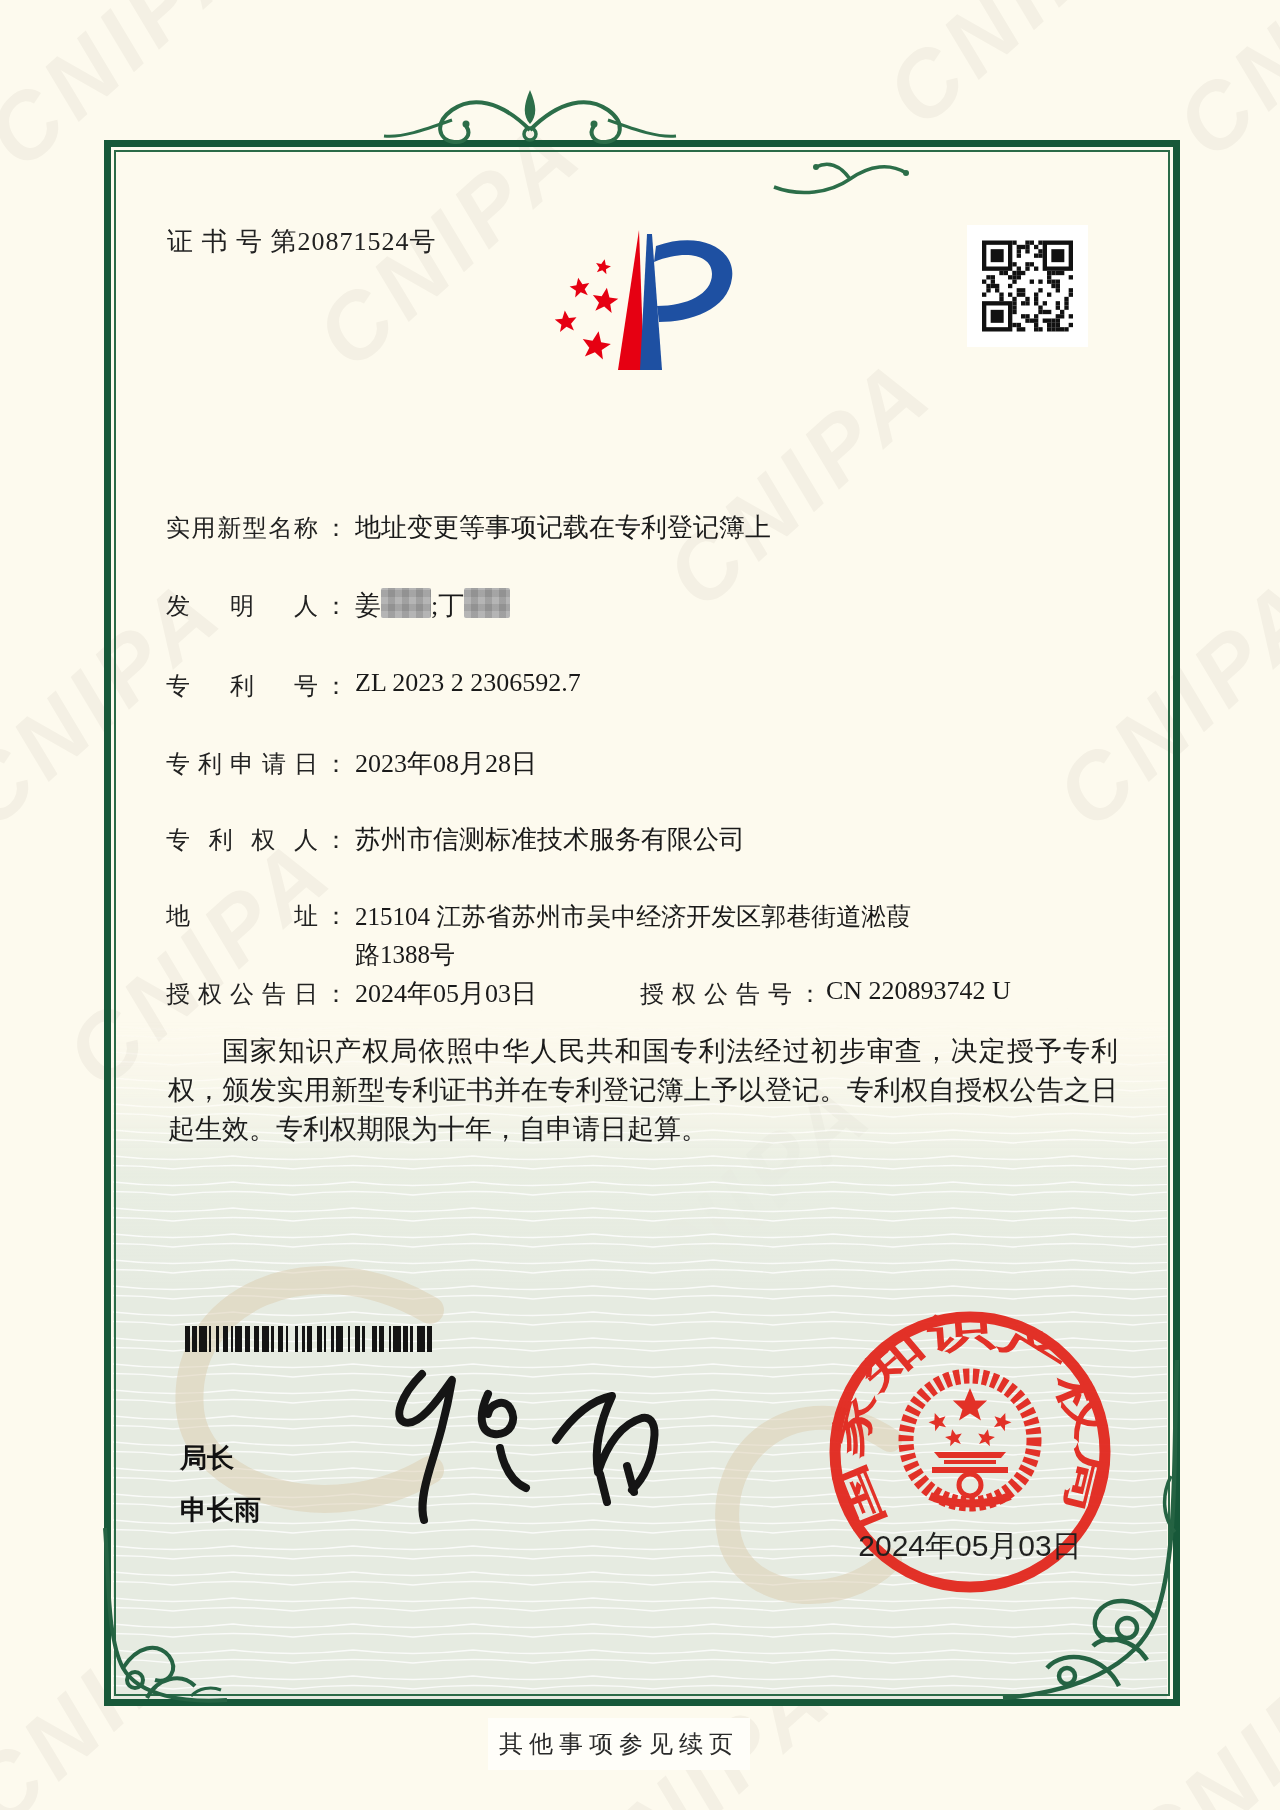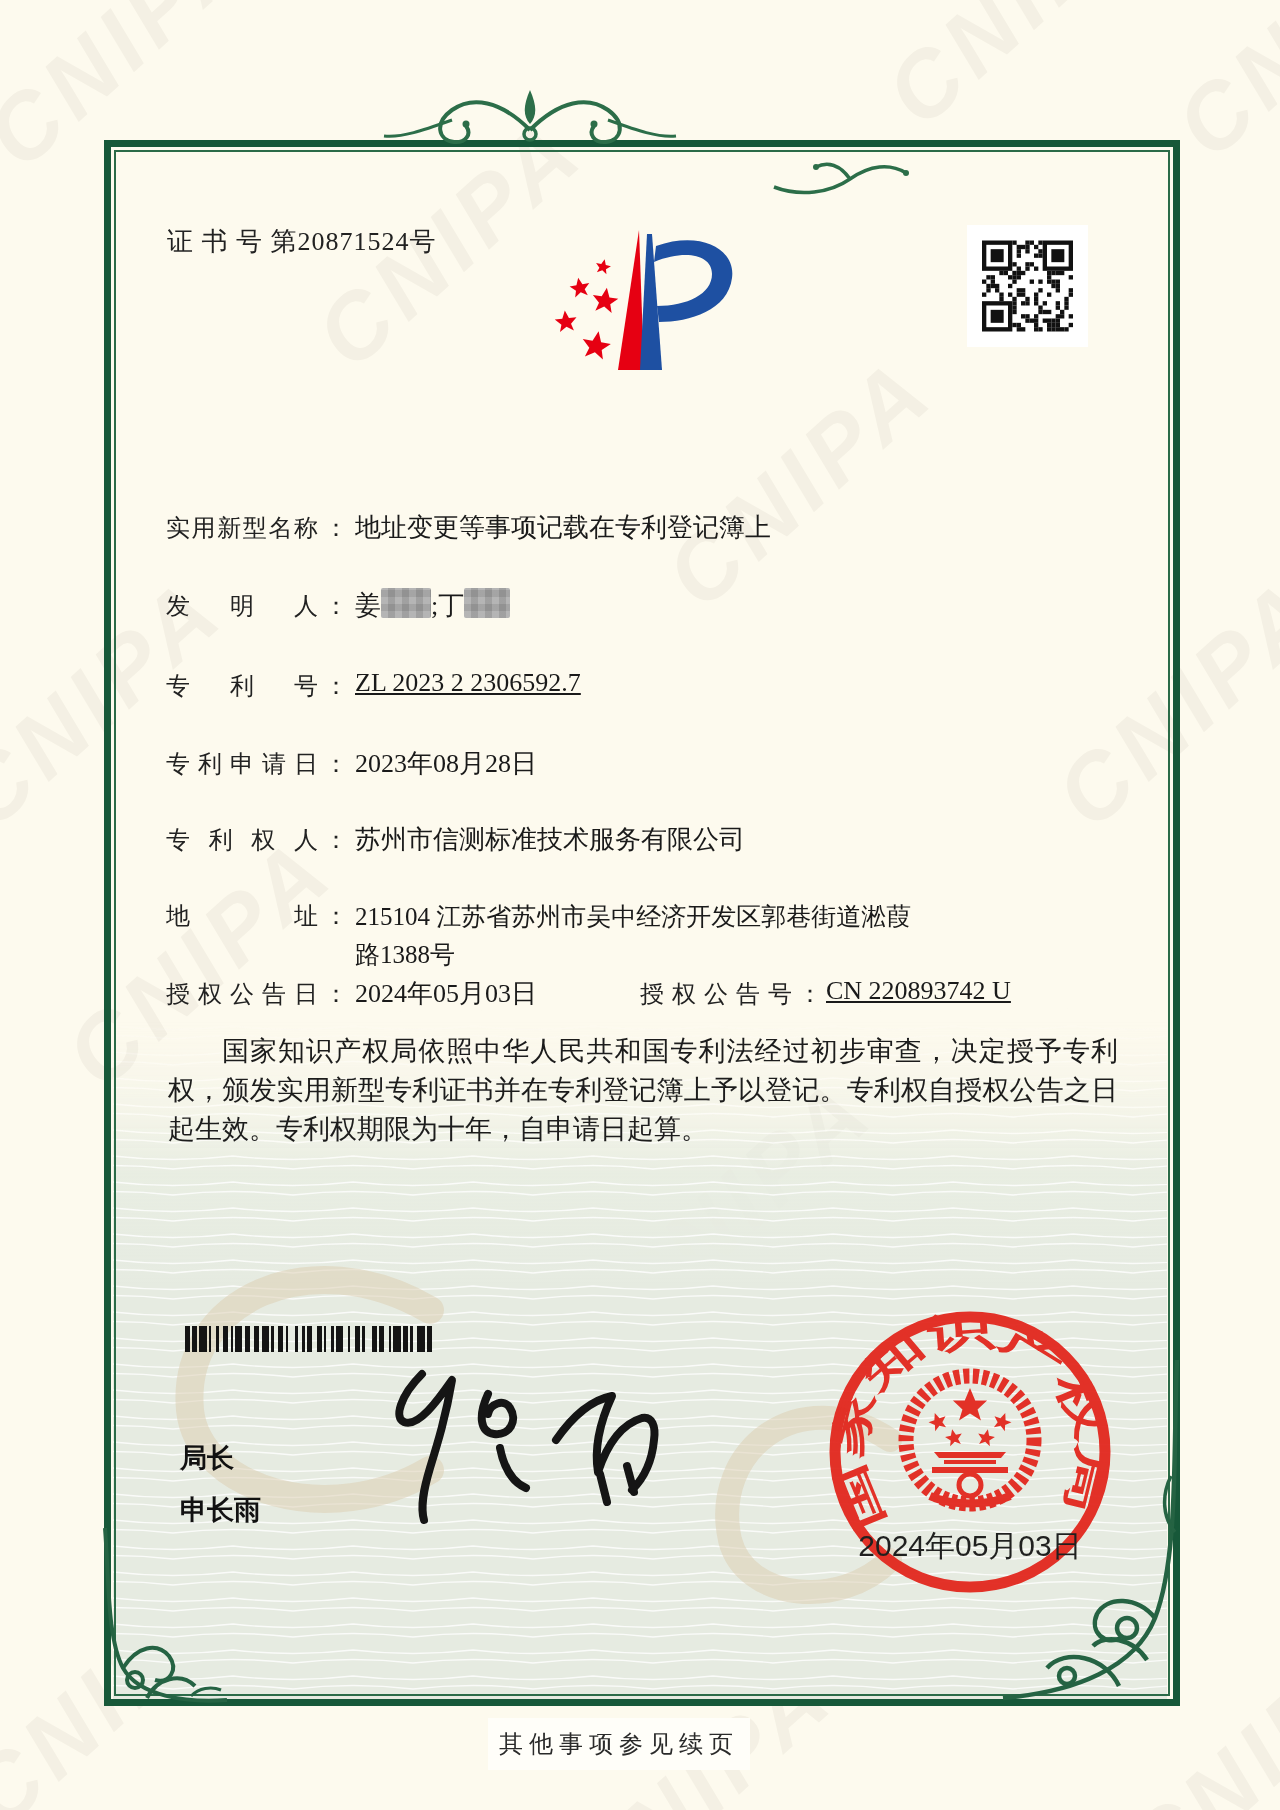--- a/index.html
+++ b/index.html
@@ -25,21 +25,21 @@
 
   
   .z{position:absolute;z-index:10;}
   .cert-no{left:167px;top:224px;font-size:26px;color:#222;letter-spacing:1px;}
   .title{left:0;top:390px;width:1280px;text-align:center;font-size:58px;font-weight:700;
          letter-spacing:10px;color:#101010;}
   .row-label{position:absolute;left:166px;width:152px;font-size:24px;color:#222;z-index:10;}
   .row-colon{position:absolute;left:324px;font-size:24px;color:#222;z-index:10;}
   .row-value{position:absolute;left:355px;font-size:26px;color:#1a1a1a;z-index:10;}
   .justify{display:flex;justify-content:space-between;}
-  .latin{font-family:"Liberation Serif","DejaVu Serif",serif;text-decoration:underline;}
+  .latin{font-family:"Liberation Serif","DejaVu Serif",serif;}
   .redacted{display:inline-block;vertical-align:-4px;height:30px;border-radius:2px;
     background-image:repeating-linear-gradient(0deg,#d2d2d2 0 7px,#bfbfbf 7px 14px),
                      repeating-linear-gradient(90deg,#dcdcdc 0 7px,#c3c3c3 7px 14px);
     background-blend-mode:multiply;}
   .para{position:absolute;left:168px;width:950px;font-size:27px;line-height:39px;color:#1c1c1c;
         text-align:justify;text-indent:54px;z-index:10;}
   .signer{position:absolute;left:180px;font-family:"Liberation Sans","DejaVu Sans",sans-serif;
           font-weight:600;font-size:27px;color:#111;z-index:10;}
   .page-info{position:absolute;left:0;top:1648px;width:1280px;text-align:center;font-size:21px;color:#333;z-index:10;}
   .cont-box{position:absolute;left:488px;top:1718px;width:262px;height:52px;background:#fffef9;

